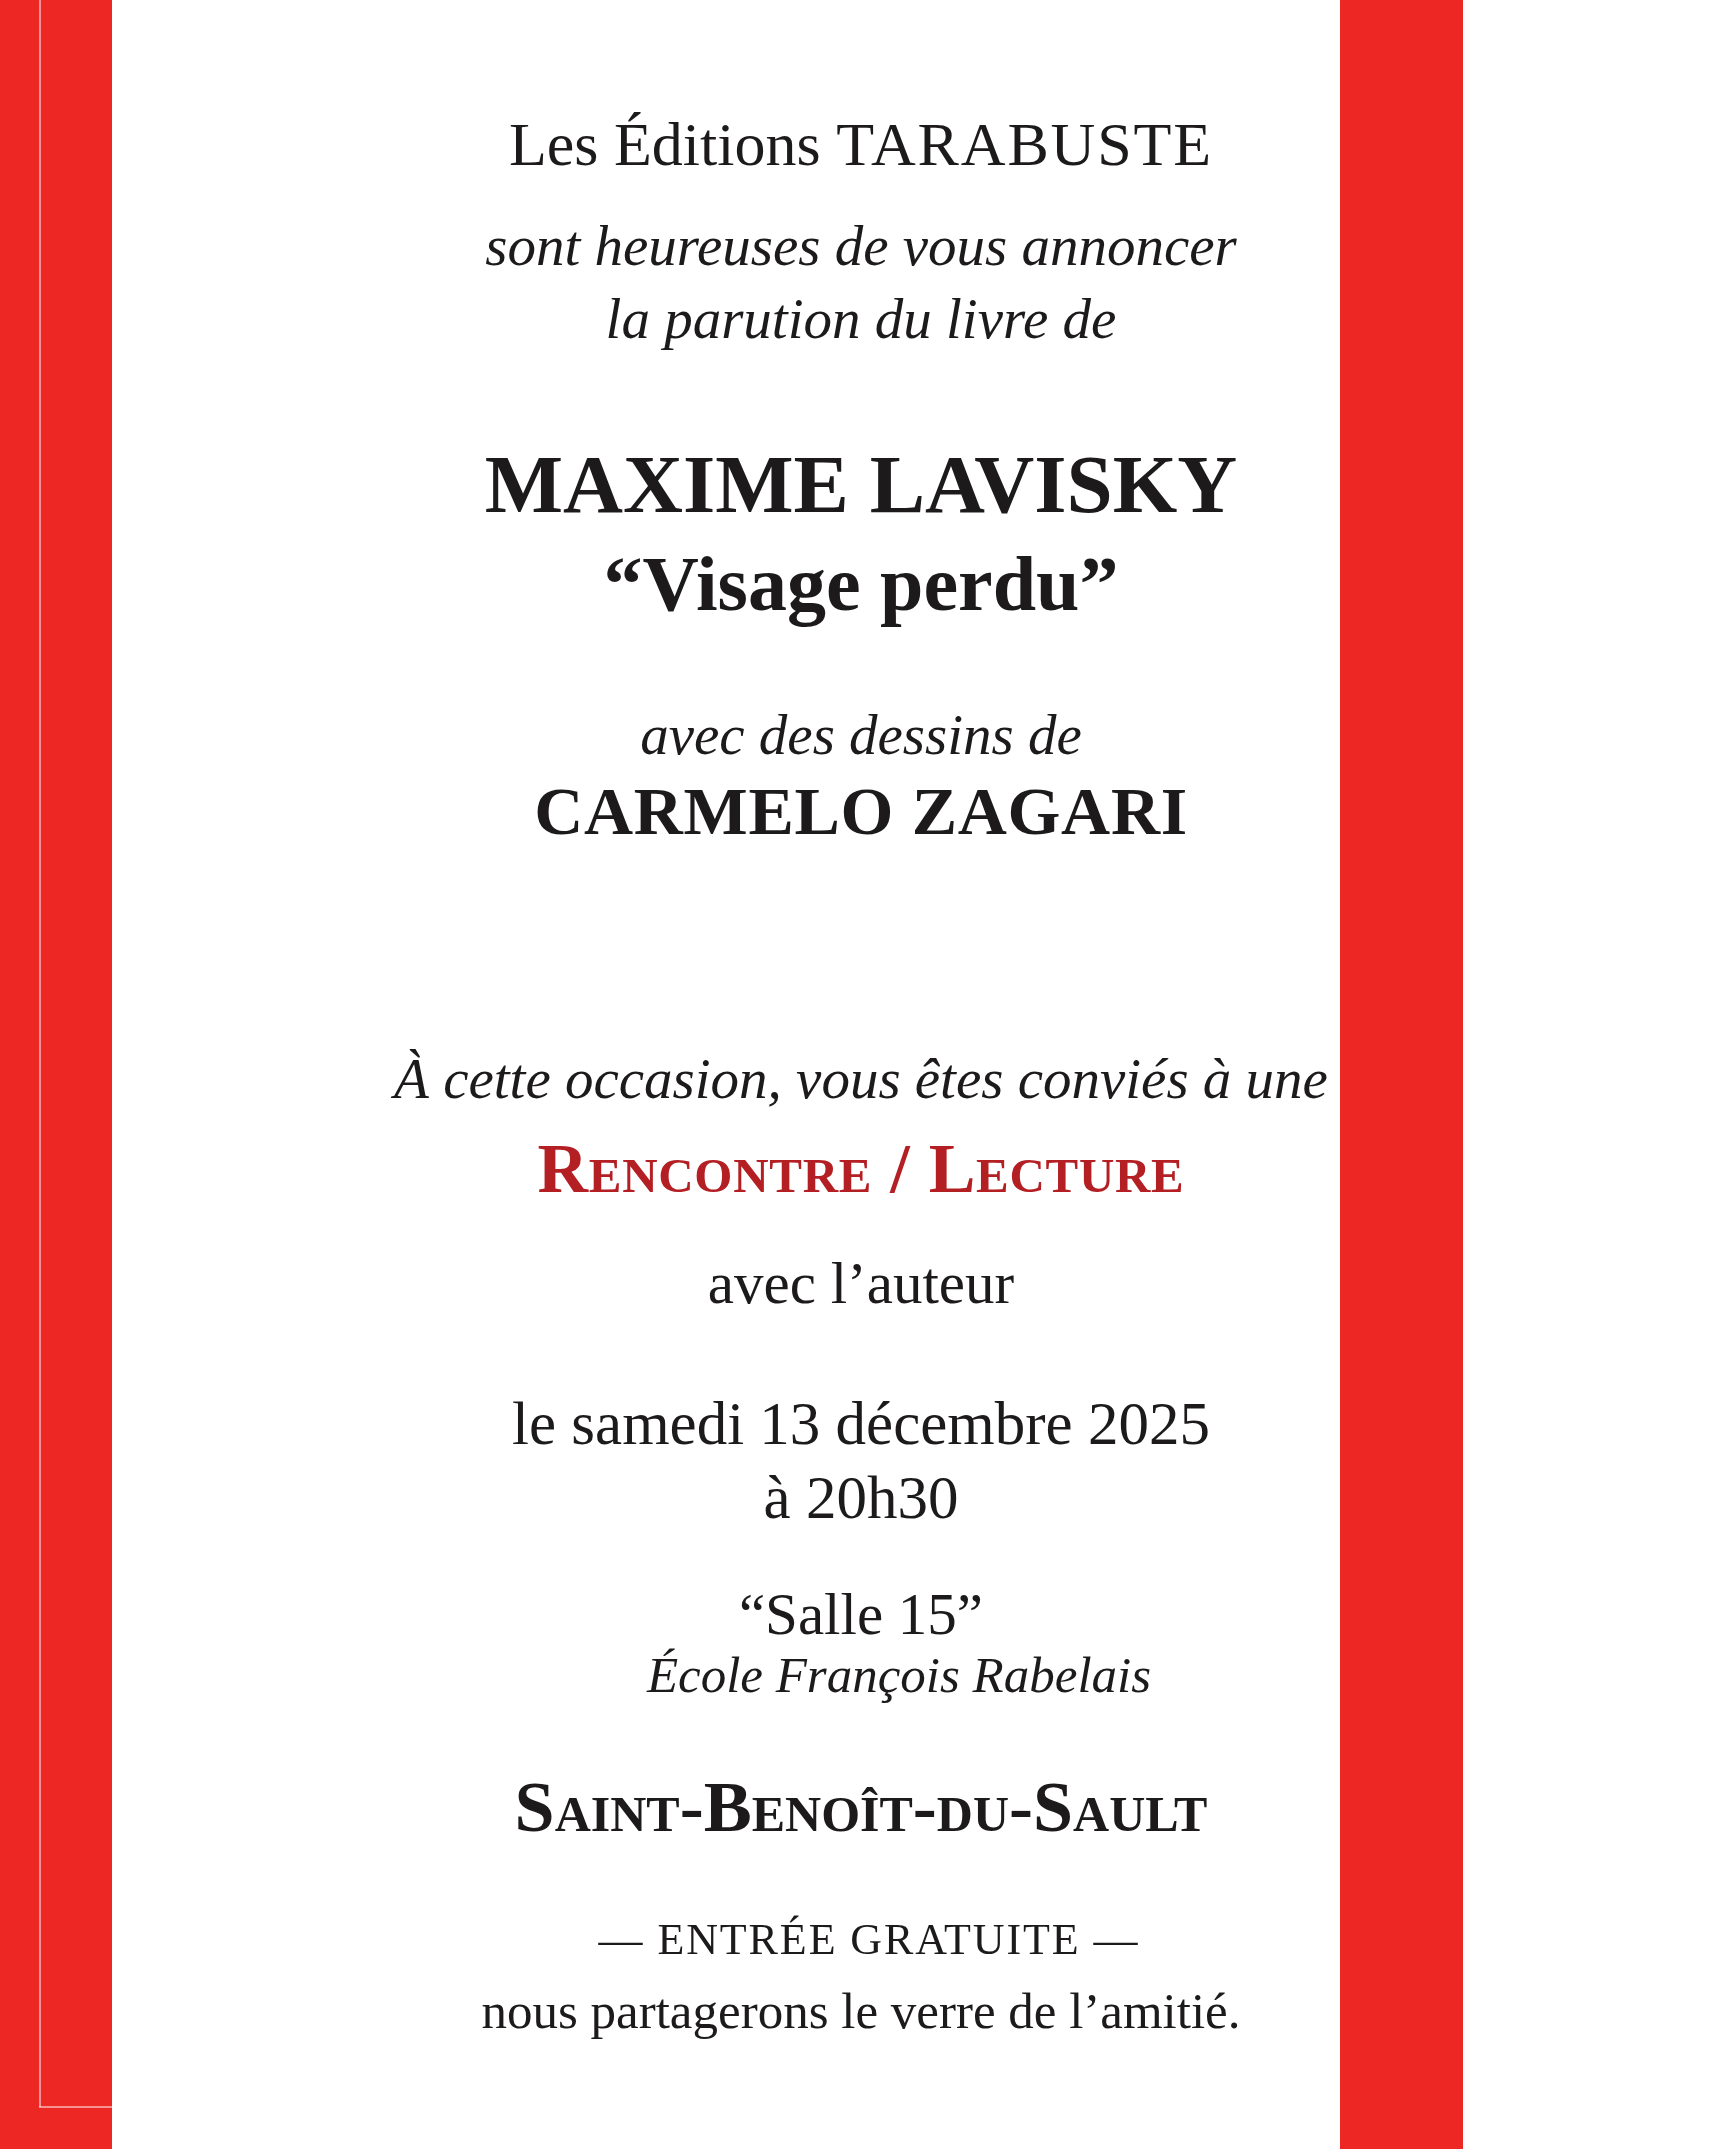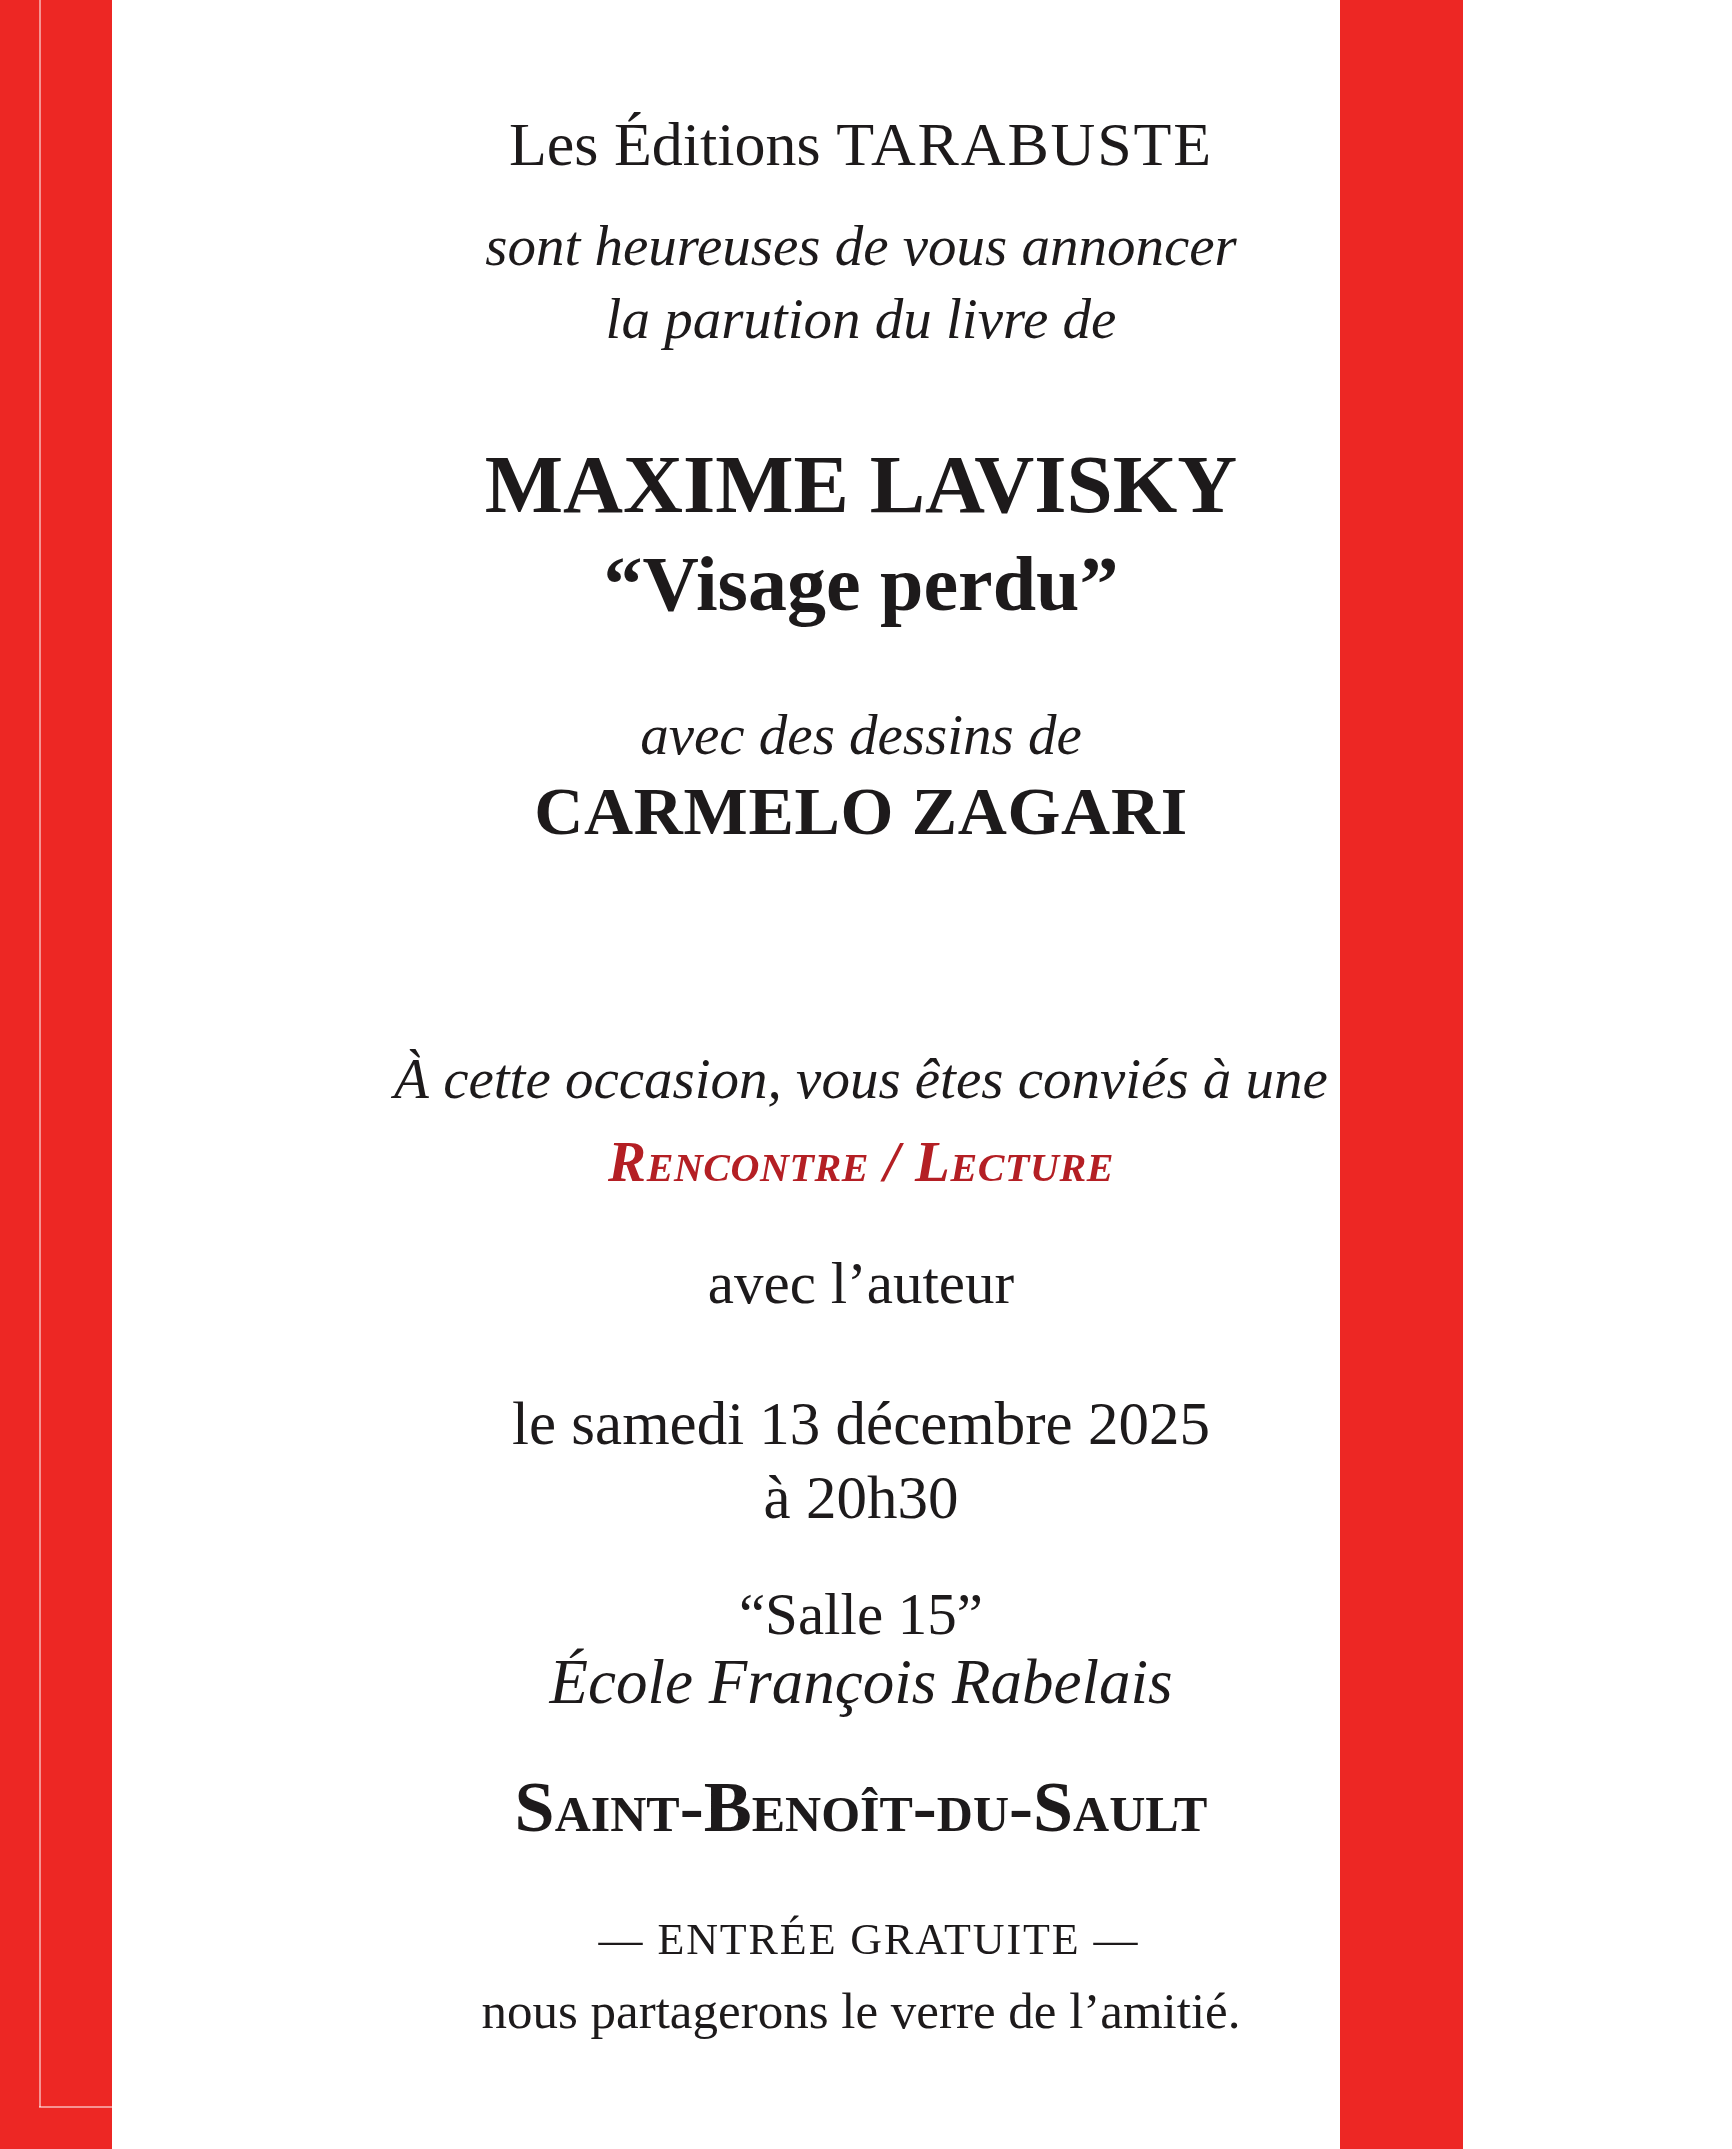--- a/index.html
+++ b/index.html
@@ -28,25 +28,25 @@
   .smallcaps{font-variant:small-caps;}
   .publisher{top:112px;font-size:62px;}
   .publisher .house{letter-spacing:0.03em;}
   .announce{top:210px;font-size:57px;line-height:1.28;}
   .author{top:441px;font-size:83px;}
   .booktitle{top:543px;font-size:78px;}
   .drawings{top:705px;font-size:57px;}
   .artist{top:776px;font-size:68px;font-weight:700;letter-spacing:0.01em;}
   .collection{top:883px;font-size:59px;}
   .occasion{top:1049px;font-size:57px;}
-  .event-title{top:1132px;font-size:57px;color:#b41f24;letter-spacing:0.01em;font-style:italic;}
+  .event-title{top:1132px;font-size:70px;color:#b41f24;letter-spacing:0.01em;}
   .with-author{top:1253px;font-size:59px;}
   .schedule{top:1387px;font-size:61px;line-height:1.22;}
   .room{top:1584px;font-size:59px;}
-  .school{top:1649px;font-size:63px;}
+  .school{top:1649px;font-size:51px;padding-left:38px;}
   .city{top:1770px;font-size:72px;}
   .admission{top:1917px;font-size:44px;letter-spacing:1.9px;padding-left:8px;}
   .closing{top:1978px;font-size:51px;line-height:1.3;}
 </style>
 </head>
 <body>
 
 <div class="page">
 
   <div class="band band-left"></div>

